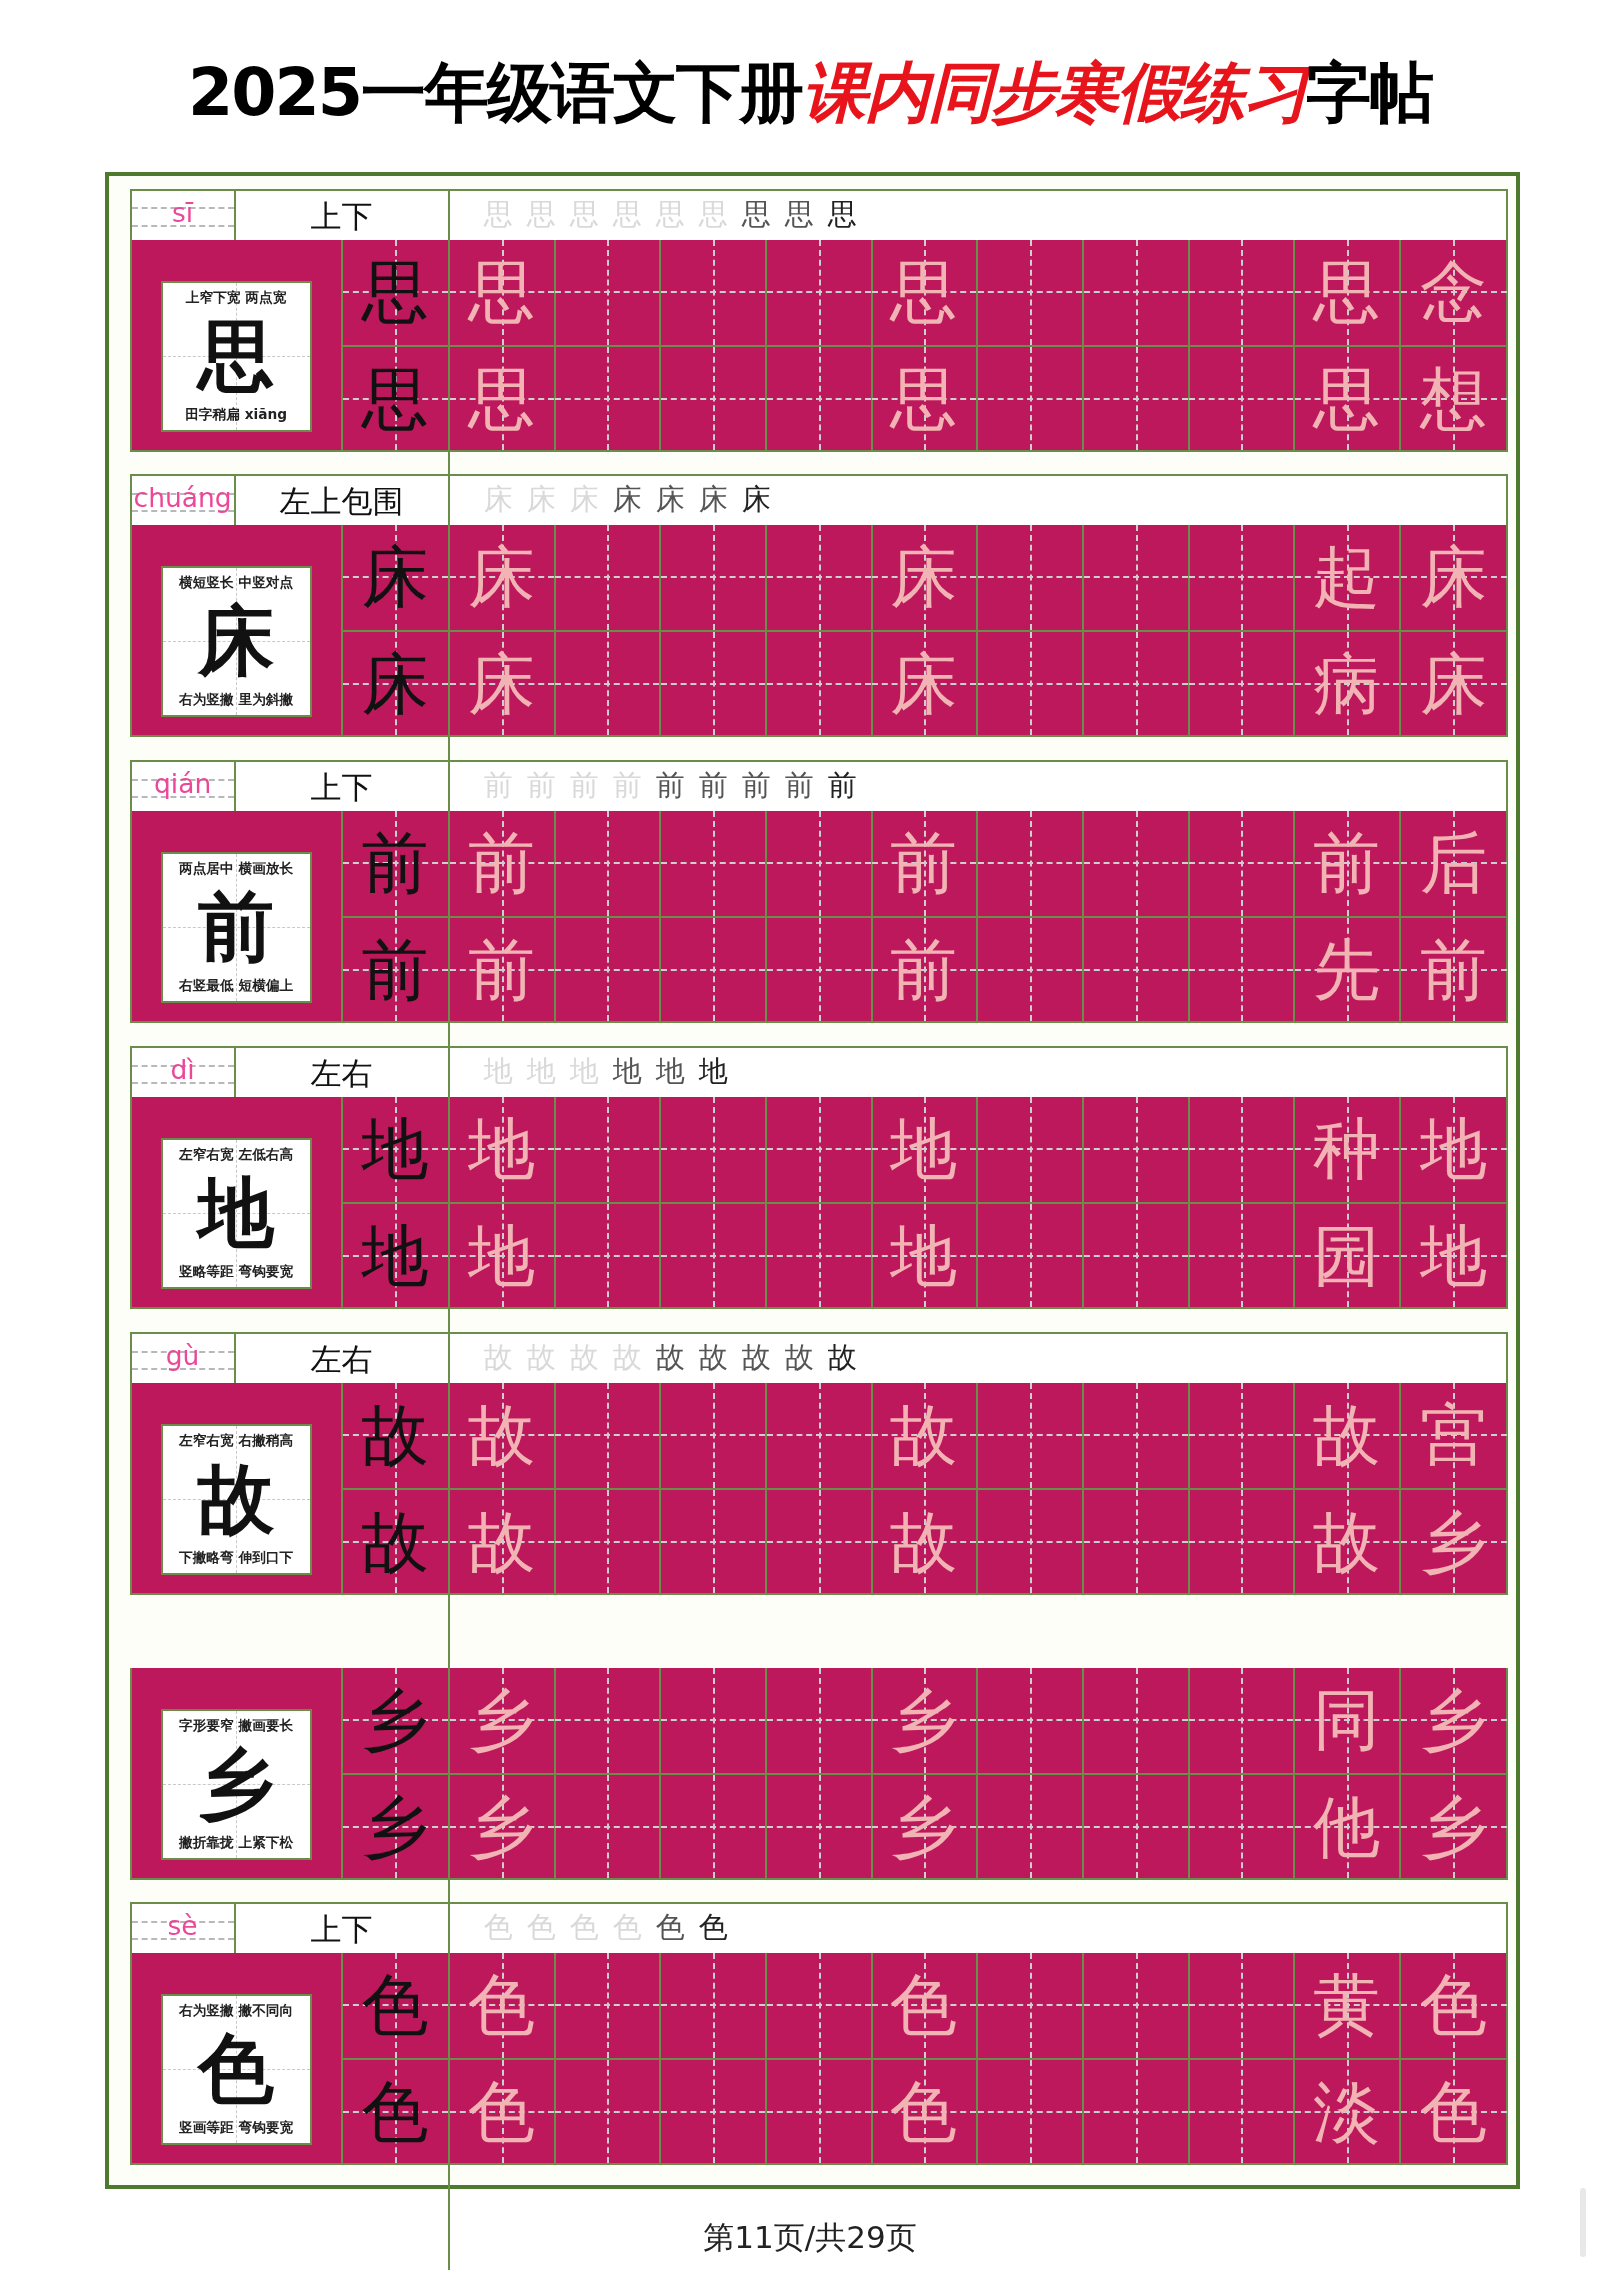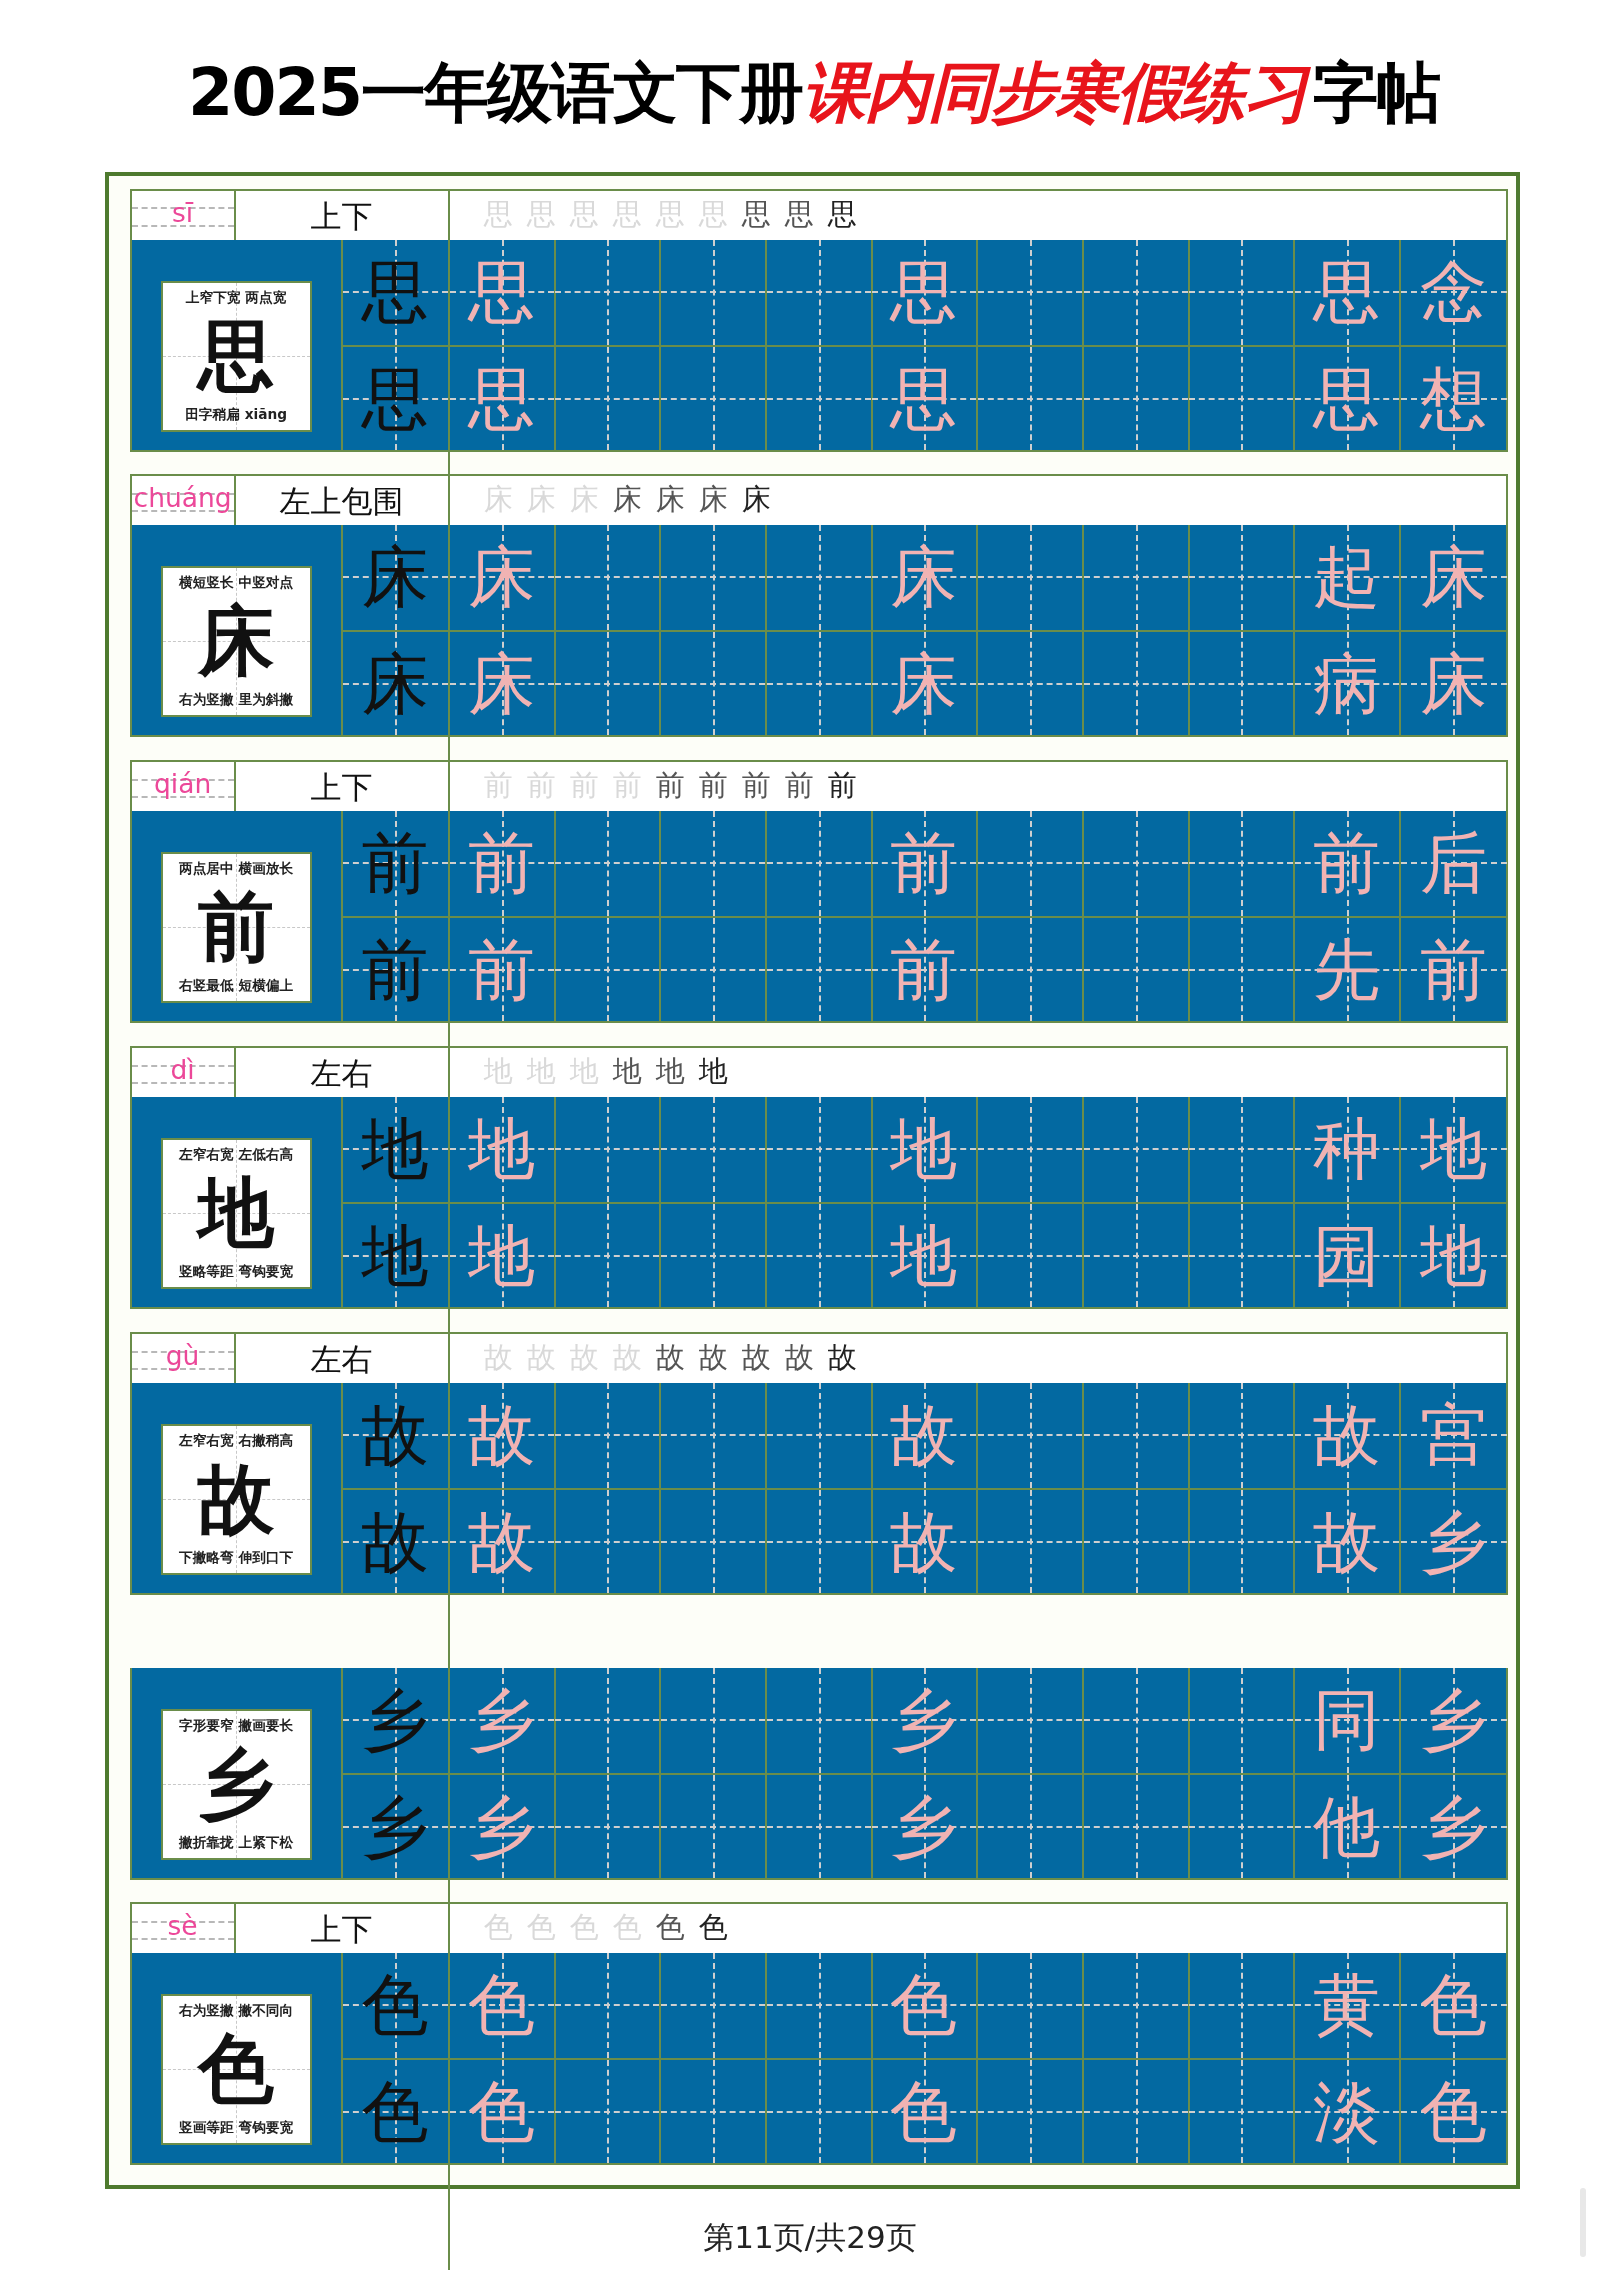--- a/index.html
+++ b/index.html
@@ -1,21 +1,21 @@
 <!DOCTYPE html>
 <html><head>
 <meta charset="utf-8">
 <style>
   html, body { margin:0; padding:0; background:#ffffff; }
   body { width:1620px; height:2293px; position:relative; overflow:hidden;
          font-family:"DejaVu Sans", sans-serif; }
   .title { position:absolute; left:0; top:39px; width:1620px; text-align:center;
            font-family:"DejaVu Sans", sans-serif; font-weight:bold; font-size:65px;
            letter-spacing:-2px; line-height:108px; }
-  .title .black { color:#000;margin-left:7px; }
+  .title .black { color:#000; }
   .title .red { color:#e8141b;font-style:italic; }
   .frame { position:absolute; left:105px; top:172px; width:1407px; height:2009px;
            border:4.9px solid #4e7a2e; background:#fdfef8; }
   .block { position:absolute; left:20.6px; width:1376px; height:285px; }
   .hdr { position:absolute; left:0; top:0; width:1374px; height:51px;
          border:2px solid #6a8d4a; background:#fff; }
   .pinyin { position:absolute; left:0; top:0; width:104px; height:51px;
             border-right:2px solid #6a8d4a; box-sizing:border-box; }
   .pinyin .dash1, .pinyin .dash2 { position:absolute; left:0; right:0; border-top:2px dashed #b8b8b8; }
   .pinyin .dash1 { top:16.7px; } .pinyin .dash2 { top:34px; }
@@ -25,21 +25,21 @@
             border-right:2px solid #6a8d4a; box-sizing:border-box;
             font-family:"DejaVu Serif", serif; font-size:31px; line-height:51px;
             text-align:center; color:#111; }
   .strokes { position:absolute; left:349px; top:0; height:51px; line-height:51px;
              font-family:Liberation Mono, monospace; font-size:29px; color:#222;
              letter-spacing:7.8px; }
   .strokes .s { display:inline-block; width:43px; text-align:center; }
   .strokes .faint { color:#d9d9d9; }
   .strokes .mid { color:#555; }
   .body { position:absolute; left:0; top:51px; width:1374px; height:210px;
-          border:2px solid #6a8d4a; border-top:none; background:#0369a1; }
+          border:2px solid #6a8d4a; border-top:none; background:#be185d; }
   .tip { position:absolute; left:0; top:0; width:211px; height:210px;
          border-right:2px solid #6a8d4a; box-sizing:border-box; }
   .tipbox { position:absolute; left:29px; top:41px; width:147px; height:147px;
             border:2px solid #6a8d4a; background:#fff; }
   .tipbox .v { position:absolute; left:73px; top:0; bottom:0; border-left:1px dashed #c8c8c8; }
   .tipbox .h { position:absolute; top:73px; left:0; right:0; border-top:1px dashed #c8c8c8; }
   .tipbox .t1, .tipbox .t2 { position:absolute; left:0; right:0; text-align:center;
             font-size:13.7px; font-weight:bold; color:#222; white-space:nowrap; }
   .tipbox .t1 { top:5.9px; } .tipbox .t2 { bottom:5.9px; }
   .tipbox .big { position:absolute; left:0; right:0; top:27.4px; text-align:center;

